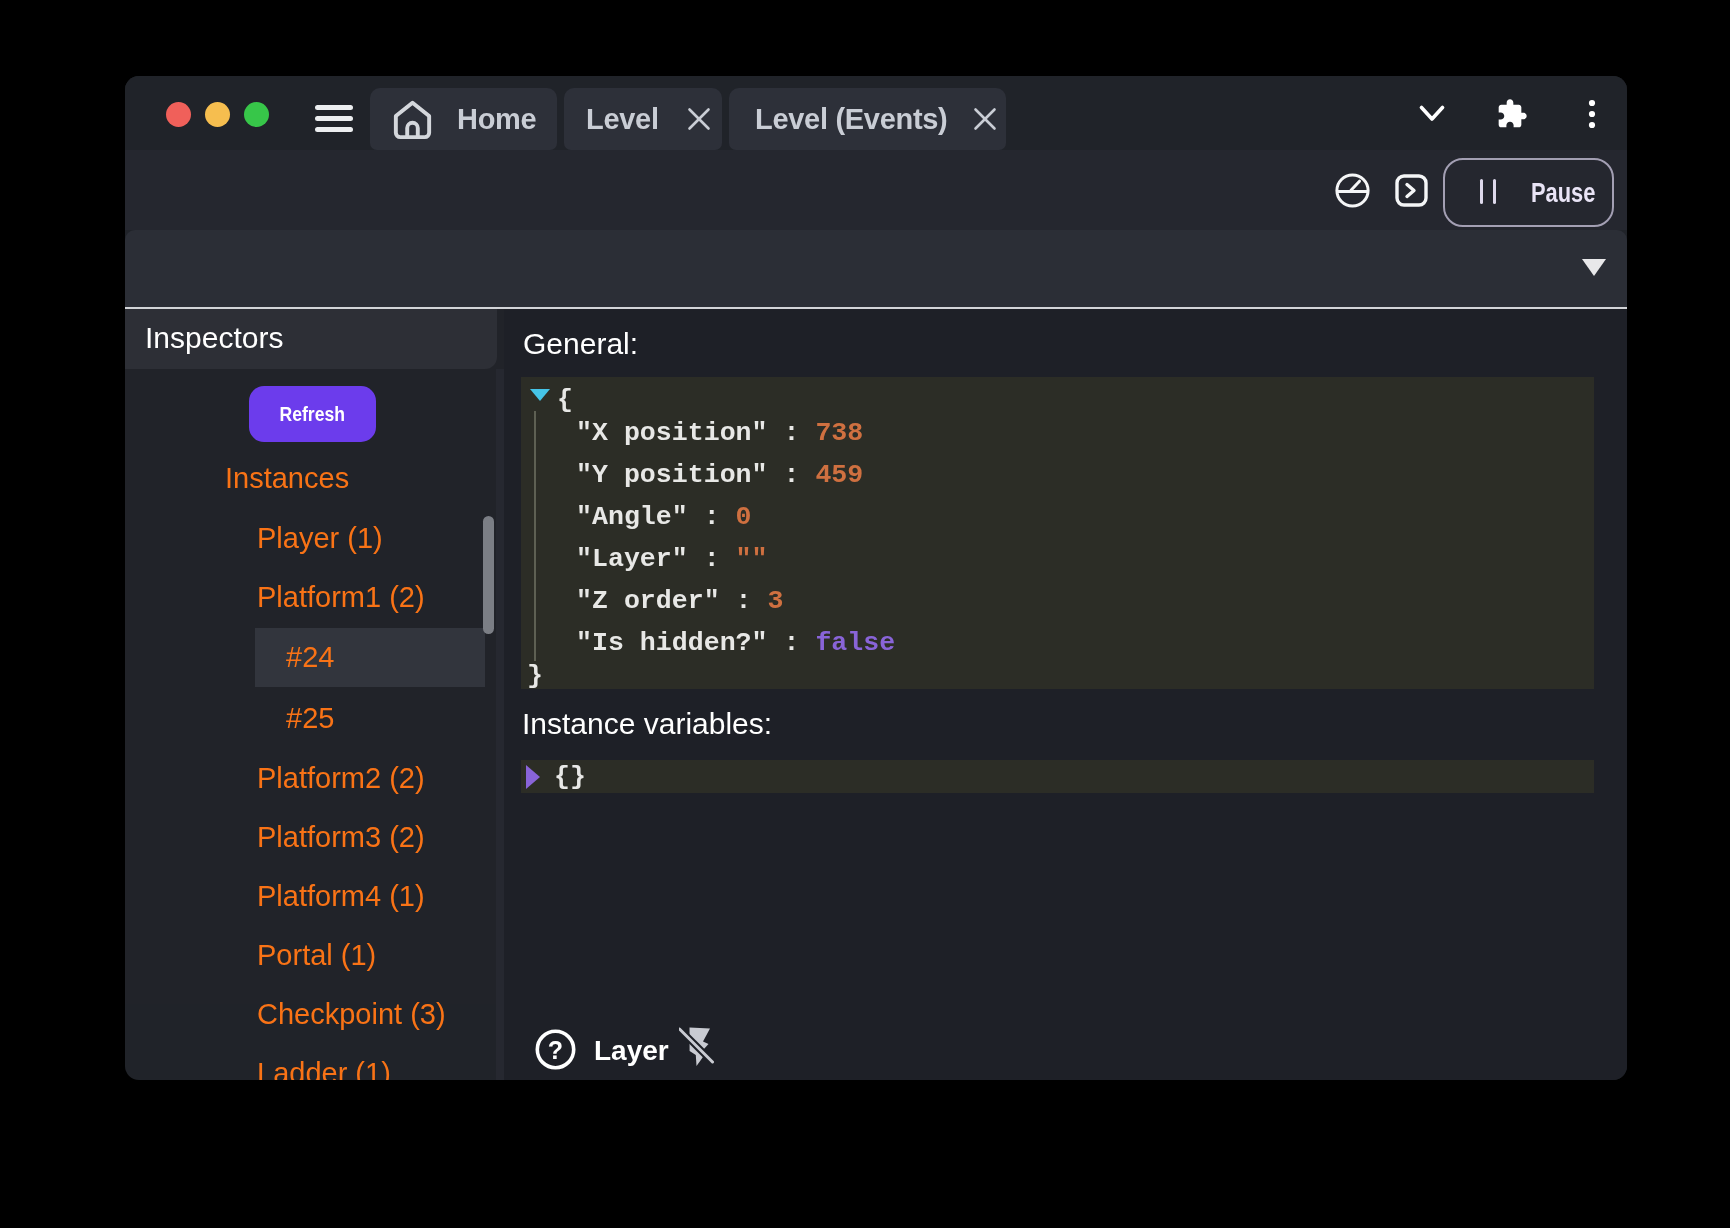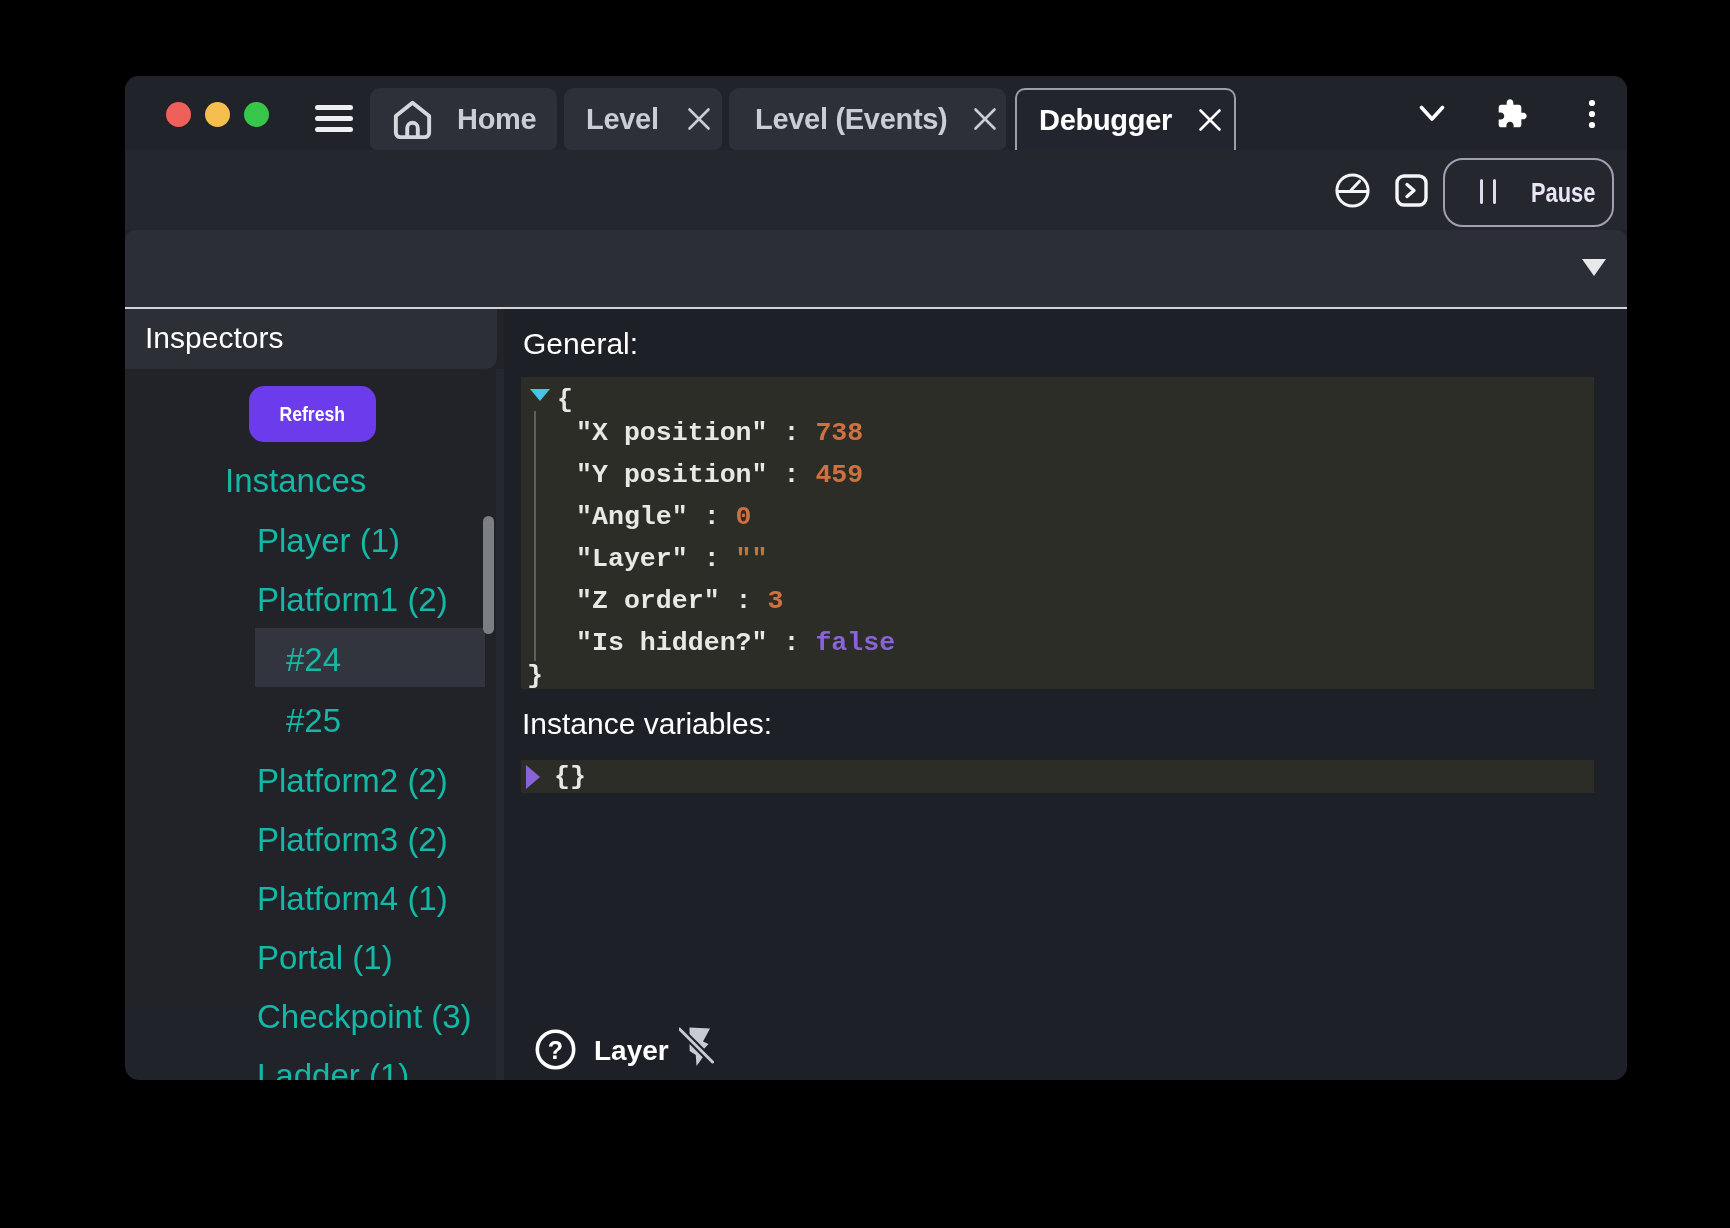--- a/index.html
+++ b/index.html
@@ -25,21 +25,21 @@
   .toolbar { position:absolute; left:0; top:74px; width:1502px; height:80px; background:#25272f;padding-left:8px; }
   .pausebtn { position:absolute; left:1318px; top:8px; width:171px; height:69px; border:2px solid #a39fb3; border-radius:20px; }
   
   .preview { position:absolute; left:0; top:154px; width:1502px; height:77px; background:#2b2e36; border-radius:10px 10px 0 0; }
   .divider { position:absolute; left:0; top:231px; width:1502px; height:2px; background:#d2d4d8; }
   
   .sidebar { position:absolute; left:0; top:233px; width:379px; height:695px; background:#212329; }
   .sidehead { position:absolute; left:0; top:0; width:372px; height:60px; background:#2d2f36; border-radius:0 0 12px 0; }
   .sidestripe { position:absolute; left:371px; top:60px; width:8px; height:711px; background:#262830; }
   .content { position:absolute; left:379px; top:233px; width:1123px; height:771px; background:#1e2027; }
-  .item { position:absolute; color:#14b8a6; font-size:33px; font-weight:400; }
+  .item { position:absolute; color:#f97316; font-size:29px; font-weight:400; }
   .jsonbox { position:absolute; left:17px; width:1073px; background:#2c2d26; }
   .mono { font-family:"Liberation Mono", monospace; font-weight:700; font-size:26.6px; color:#e8e8e6; white-space:pre; }
   .num { color:#cf7040; font-weight:700; }
   .bool { color:#8964d8; font-weight:700; }
 </style>
 </head>
 <body>
 <div class="win">
 
   <div class="titlebar">
@@ -65,27 +65,20 @@
       <svg class="x" style="right:9px;" width="24" height="24" viewBox="0 0 24 24">
         <line class="xg" x1="2.5" y1="2.5" x2="21.5" y2="21.5"></line>
           <line class="xg" x1="21.5" y1="2.5" x2="2.5" y2="21.5"></line>
       </svg>
     </div>
     <div class="tab" style="left:439px; width:158px;">
       <span class="lbl" style="left:22px;">Level</span>
       <svg class="x" style="right:11px;" width="24" height="24" viewBox="0 0 24 24">
         <line class="xg" x1="2.5" y1="2.5" x2="21.5" y2="21.5"></line>
           <line class="xg" x1="21.5" y1="2.5" x2="2.5" y2="21.5"></line>
-      </svg>
-    </div>
-    <div class="tab active" style="left:890px; width:221px;">
-      <span class="lbl" style="left:22px;">Debugger</span>
-      <svg class="x" style="right:12px;" width="24" height="24" viewBox="0 0 24 24">
-        <line class="xg" style="stroke:#fff;" x1="2.5" y1="2.5" x2="21.5" y2="21.5"></line>
-          <line class="xg" style="stroke:#fff;" x1="21.5" y1="2.5" x2="2.5" y2="21.5"></line>
       </svg>
     </div>
 
     <svg class="abs" style="left:1294px; top:29px;" width="26" height="18" viewBox="0 0 26 18" fill="none">
       <polyline points="2.5,2.5 13,14 23.5,2.5" stroke="#fff" stroke-width="3.6" stroke-linecap="round" stroke-linejoin="round"></polyline>
     </svg>
     <svg class="abs" style="left:1371px; top:22px;" width="32" height="32" viewBox="0 0 24 24" fill="#fff">
       <path d="M20.5 11H19V7c0-1.1-.9-2-2-2h-4V3.5C13 2.12 11.88 1 10.5 1S8 2.12 8 3.5V5H4c-1.1 0-1.99.9-1.99 2v3.8H3.5c1.49 0 2.7 1.21 2.7 2.7s-1.21 2.7-2.7 2.7H2V20c0 1.1.9 2 2 2h3.8v-1.5c0-1.49 1.21-2.7 2.7-2.7s2.7 1.21 2.7 2.7V22H17c1.1 0 2-.9 2-2v-4h1.5c1.38 0 2.5-1.12 2.5-2.5S21.88 11 20.5 11z"></path>
     </svg>
     <svg class="abs" style="left:1459px; top:22px;" width="16" height="32" viewBox="0 0 16 32" fill="#fff">

